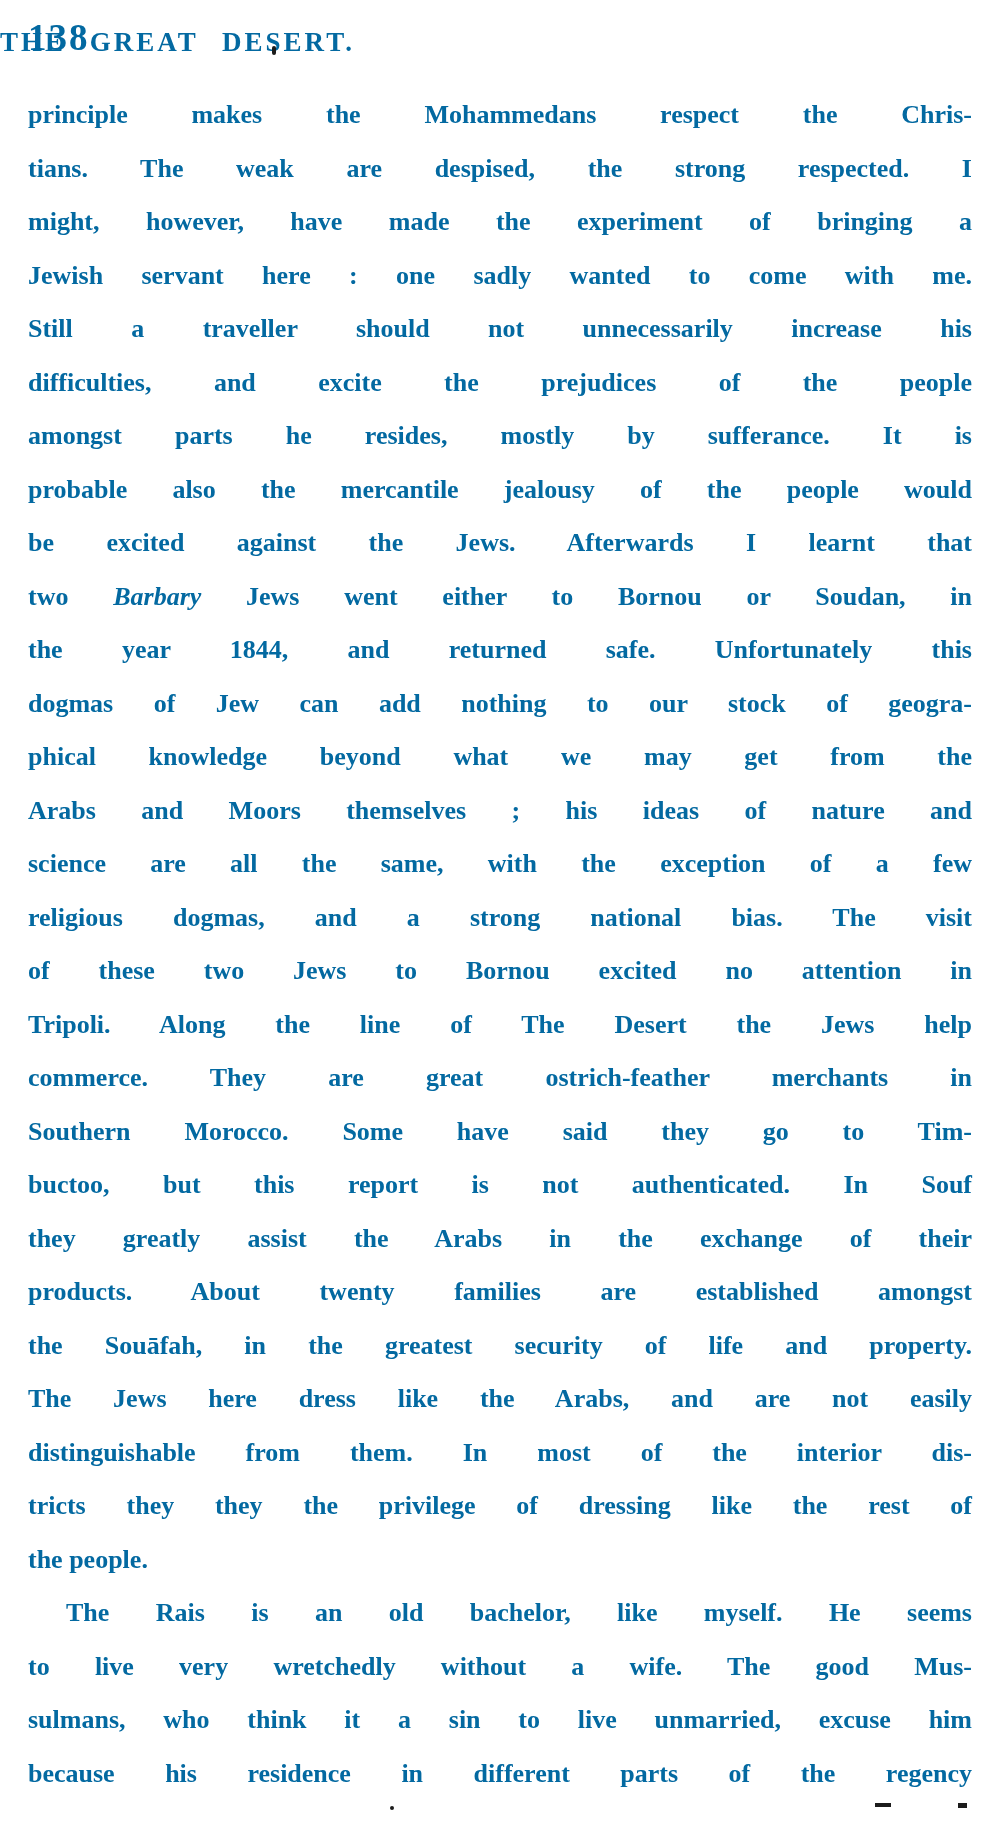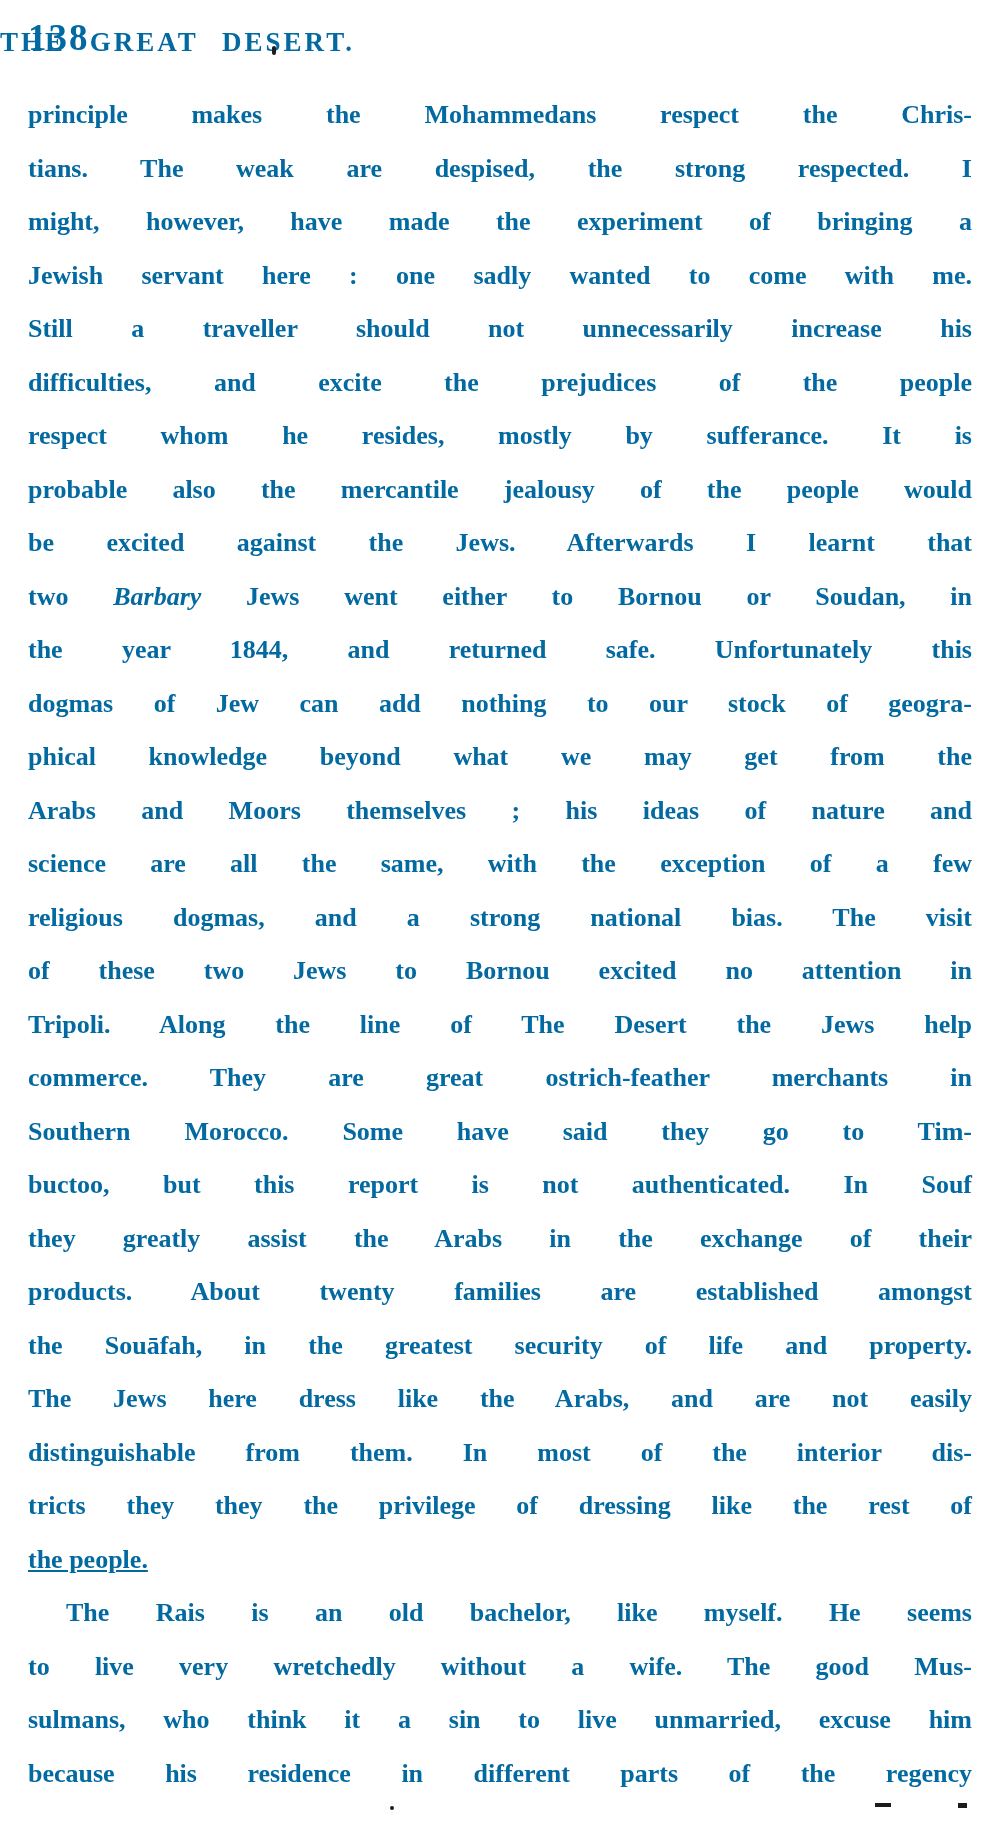--- a/index.html
+++ b/index.html
@@ -27,21 +27,21 @@
   }
   .text-block{
     position:absolute;left:28px;top:88px;width:944px;
     font-size:26px;
     line-height:53.5px;
   }
   .line{
     text-align:justify;
     text-align-last:justify;
   }
-  .line.no-fill{text-align-last:left;text-decoration:underline;}
+  .line.no-fill{text-align-last:left;}
   .line.indent{text-indent:38px;}
   .line em{font-style:italic;font-weight:700;}
   .speck{position:absolute;background:#1c1c1c;}
 </style>
 </head>
 <body>
 
 <div class="page">
 
   <div class="header">
@@ -50,21 +50,21 @@
   </div>
 
   <div class="text-block">
 
   <div class="line">principle makes the Mohammedans respect the Chris-</div>
       <div class="line">tians.  The weak are despised, the strong respected.  I</div>
       <div class="line">might, however, have made the experiment of bringing a</div>
       <div class="line">Jewish servant here : one sadly wanted to come with me.</div>
       <div class="line">Still a traveller should not unnecessarily increase his</div>
       <div class="line">difficulties, and excite the prejudices of the people</div>
-      <div class="line">respect whom he resides, mostly by sufferance.  It is</div>
+      <div class="line">amongst parts he resides, mostly by sufferance.  It is</div>
       <div class="line">probable also the mercantile jealousy of the people would</div>
       <div class="line">be excited against the Jews.  Afterwards I learnt that</div>
       <div class="line">two <em>Barbary</em> Jews went either to Bornou or Soudan, in</div>
       <div class="line">the year 1844, and returned safe.  Unfortunately this</div>
       <div class="line">dogmas of Jew can add nothing to our stock of geogra-</div>
       <div class="line">phical knowledge beyond what we may get from the</div>
       <div class="line">Arabs and Moors themselves ; his ideas of nature and</div>
       <div class="line">science are all the same, with the exception of a few</div>
       <div class="line">religious dogmas, and a strong national bias.  The visit</div>
       <div class="line">of these two Jews to Bornou excited no attention in</div>

